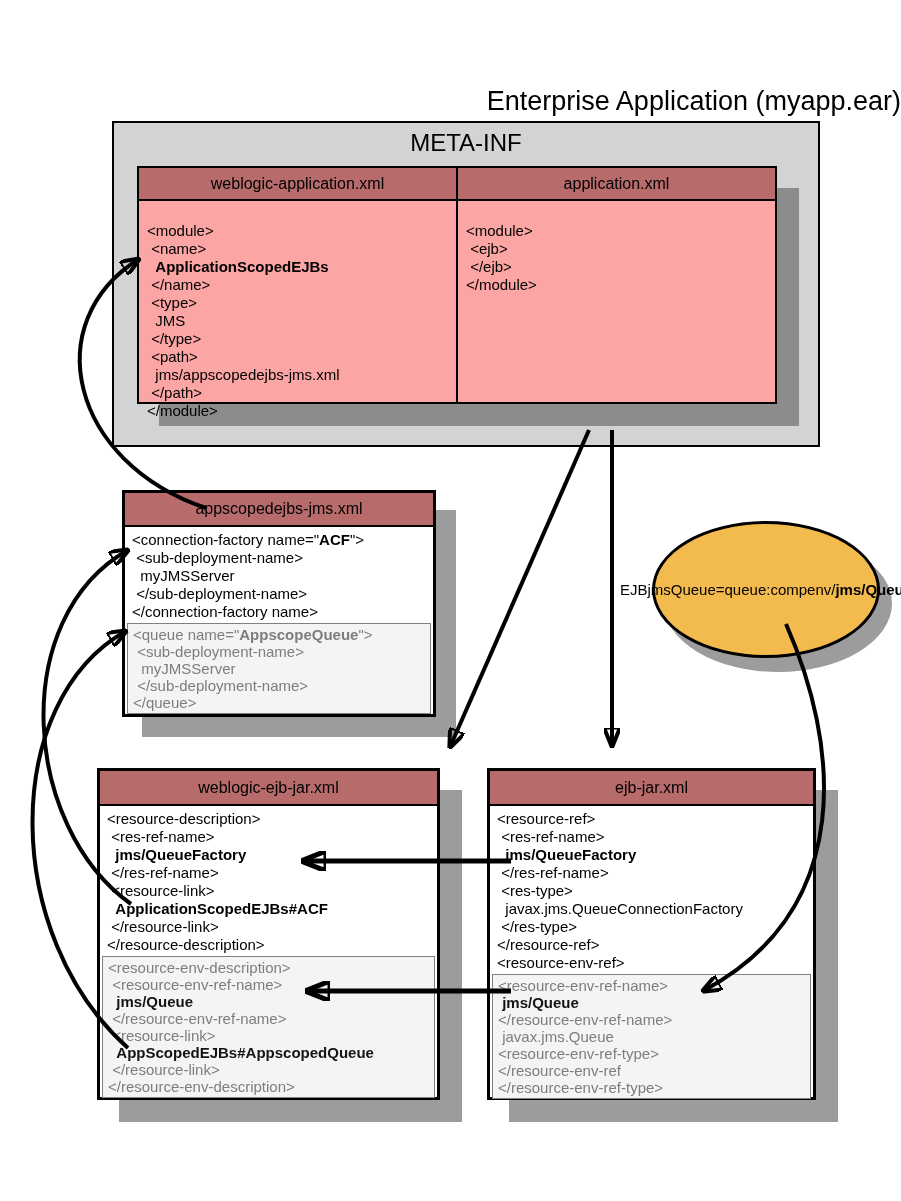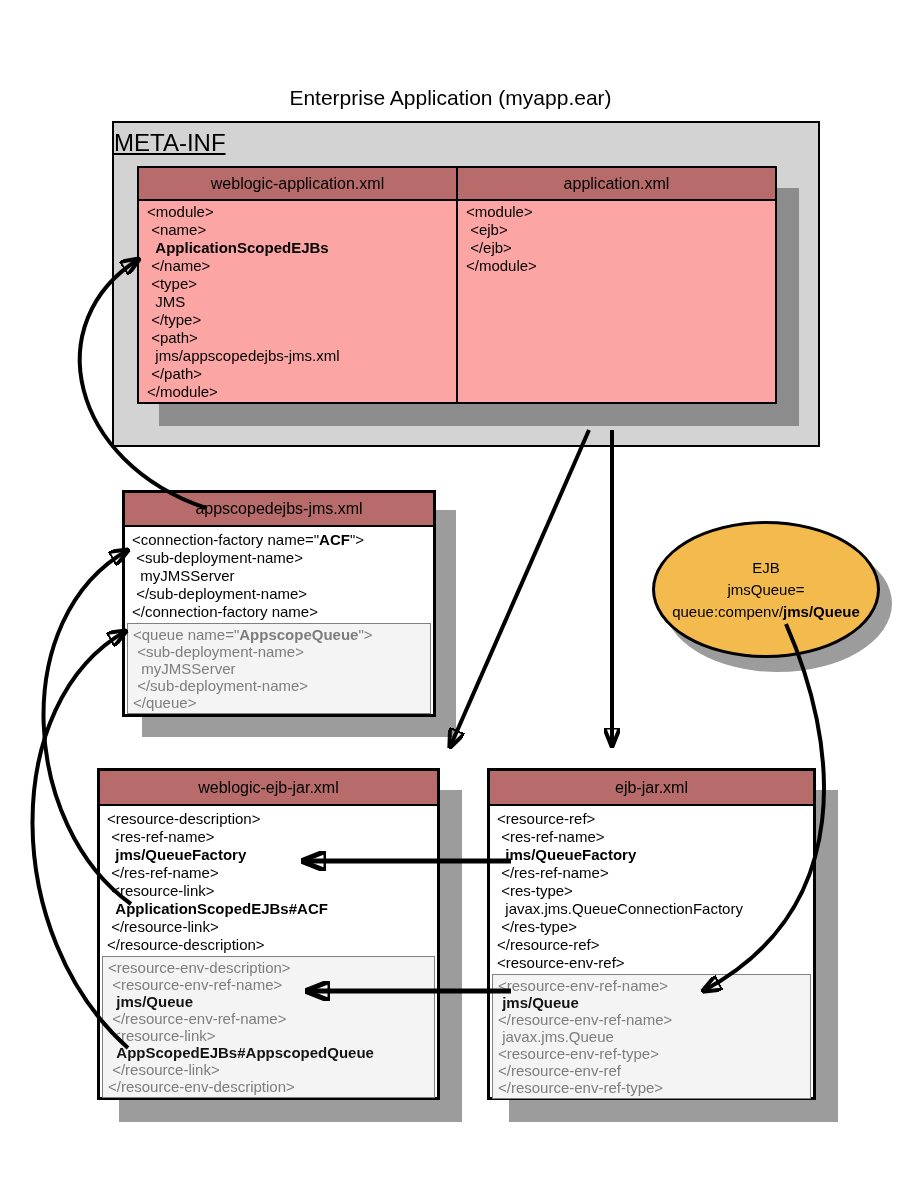--- a/index.html
+++ b/index.html
@@ -6,32 +6,32 @@
   html,body { background:#fff; }
   body {
     width: 901px; height: 1201px; position: relative;
     font-family: "Liberation Sans", sans-serif;
     color: #000;
   }
   .abs { position: absolute; }
 
   .page-title {
     left: 0; top: 86px; width: 901px;
-    text-align: center; font-size: 21px; color: #000;
+    text-align: right; font-size: 27px; color: #000;
   }
 
   
   .metainf {
     left: 112px; top: 121px; width: 708px; height: 326px;
     background: var(--c-panel, #d3d3d3);
     border: 2px solid #000;
   }
   .metainf-label {
     left: 0; top: 6px; width: 100%;
-    text-align: left; font-size: 24px; text-decoration: underline;
+    text-align: center; font-size: 24px;
   }
 
   
   .desc-table {
     left: 137px; top: 166px; width: 640px; height: 238px;
     background: #fca5a5; border: 2px solid #000;
     box-shadow: 22px 22px 0 var(--c-shadow_dark, #8c8c8c);
     display: flex;
   }
   .desc-col { display: flex; flex-direction: column; }
@@ -42,21 +42,21 @@
     background: var(--c-header, #b76b6b);
     border-bottom: 2px solid #000;
     display: flex; align-items: center; justify-content: center;
     font-size: 16px; color: #000;
     flex: none;
   }
   .desc-col .hdr { height: 33px; }
 
   .code {
     font-size: 15px; line-height: 18px; white-space: pre;
-    padding: 2px 8px; color: #000;
+    padding: 21px 8px; color: #000;
   }
   .code .b { font-weight: bold; }
   .code .B { font-weight: bold; color: #141414; }
   .graybox {
     border: 1px solid #808080;
     background: var(--c-subbox_bg, #f4f4f4);
     color: var(--c-gray_text, #7d7d7d);
     margin: 1px 2px 2px 2px;
   }
   .graybox .code-inner, .graybox.code { line-height: 17px; }
@@ -74,21 +74,21 @@
   .wlbox .hdr, .ejbbox .hdr { height: 35px; }
   .filebox .code { padding: 4px 7px; }
   .filebox .graybox { padding: 2px 5px; }
 
   
   .ejb-ellipse {
     left: 652px; top: 521px; width: 228px; height: 137px;
     background: var(--c-ellipse, #f3ba4e);
     border: 3px solid #000; border-radius: 50%;
     box-shadow: 12px 14px 0 var(--c-shadow, #9c9c9c);
-    display: flex; flex-direction: column;
+    display: flex; flex-direction: row;
     align-items: center; justify-content: center;
     font-size: 15px; line-height: 22px; text-align: center;
     white-space: pre;
   }
   .ejb-ellipse .b { font-weight: bold; }
 
   svg.overlay {
     position: absolute; left: 0; top: 0;
     pointer-events: none; z-index: 10;
   }

